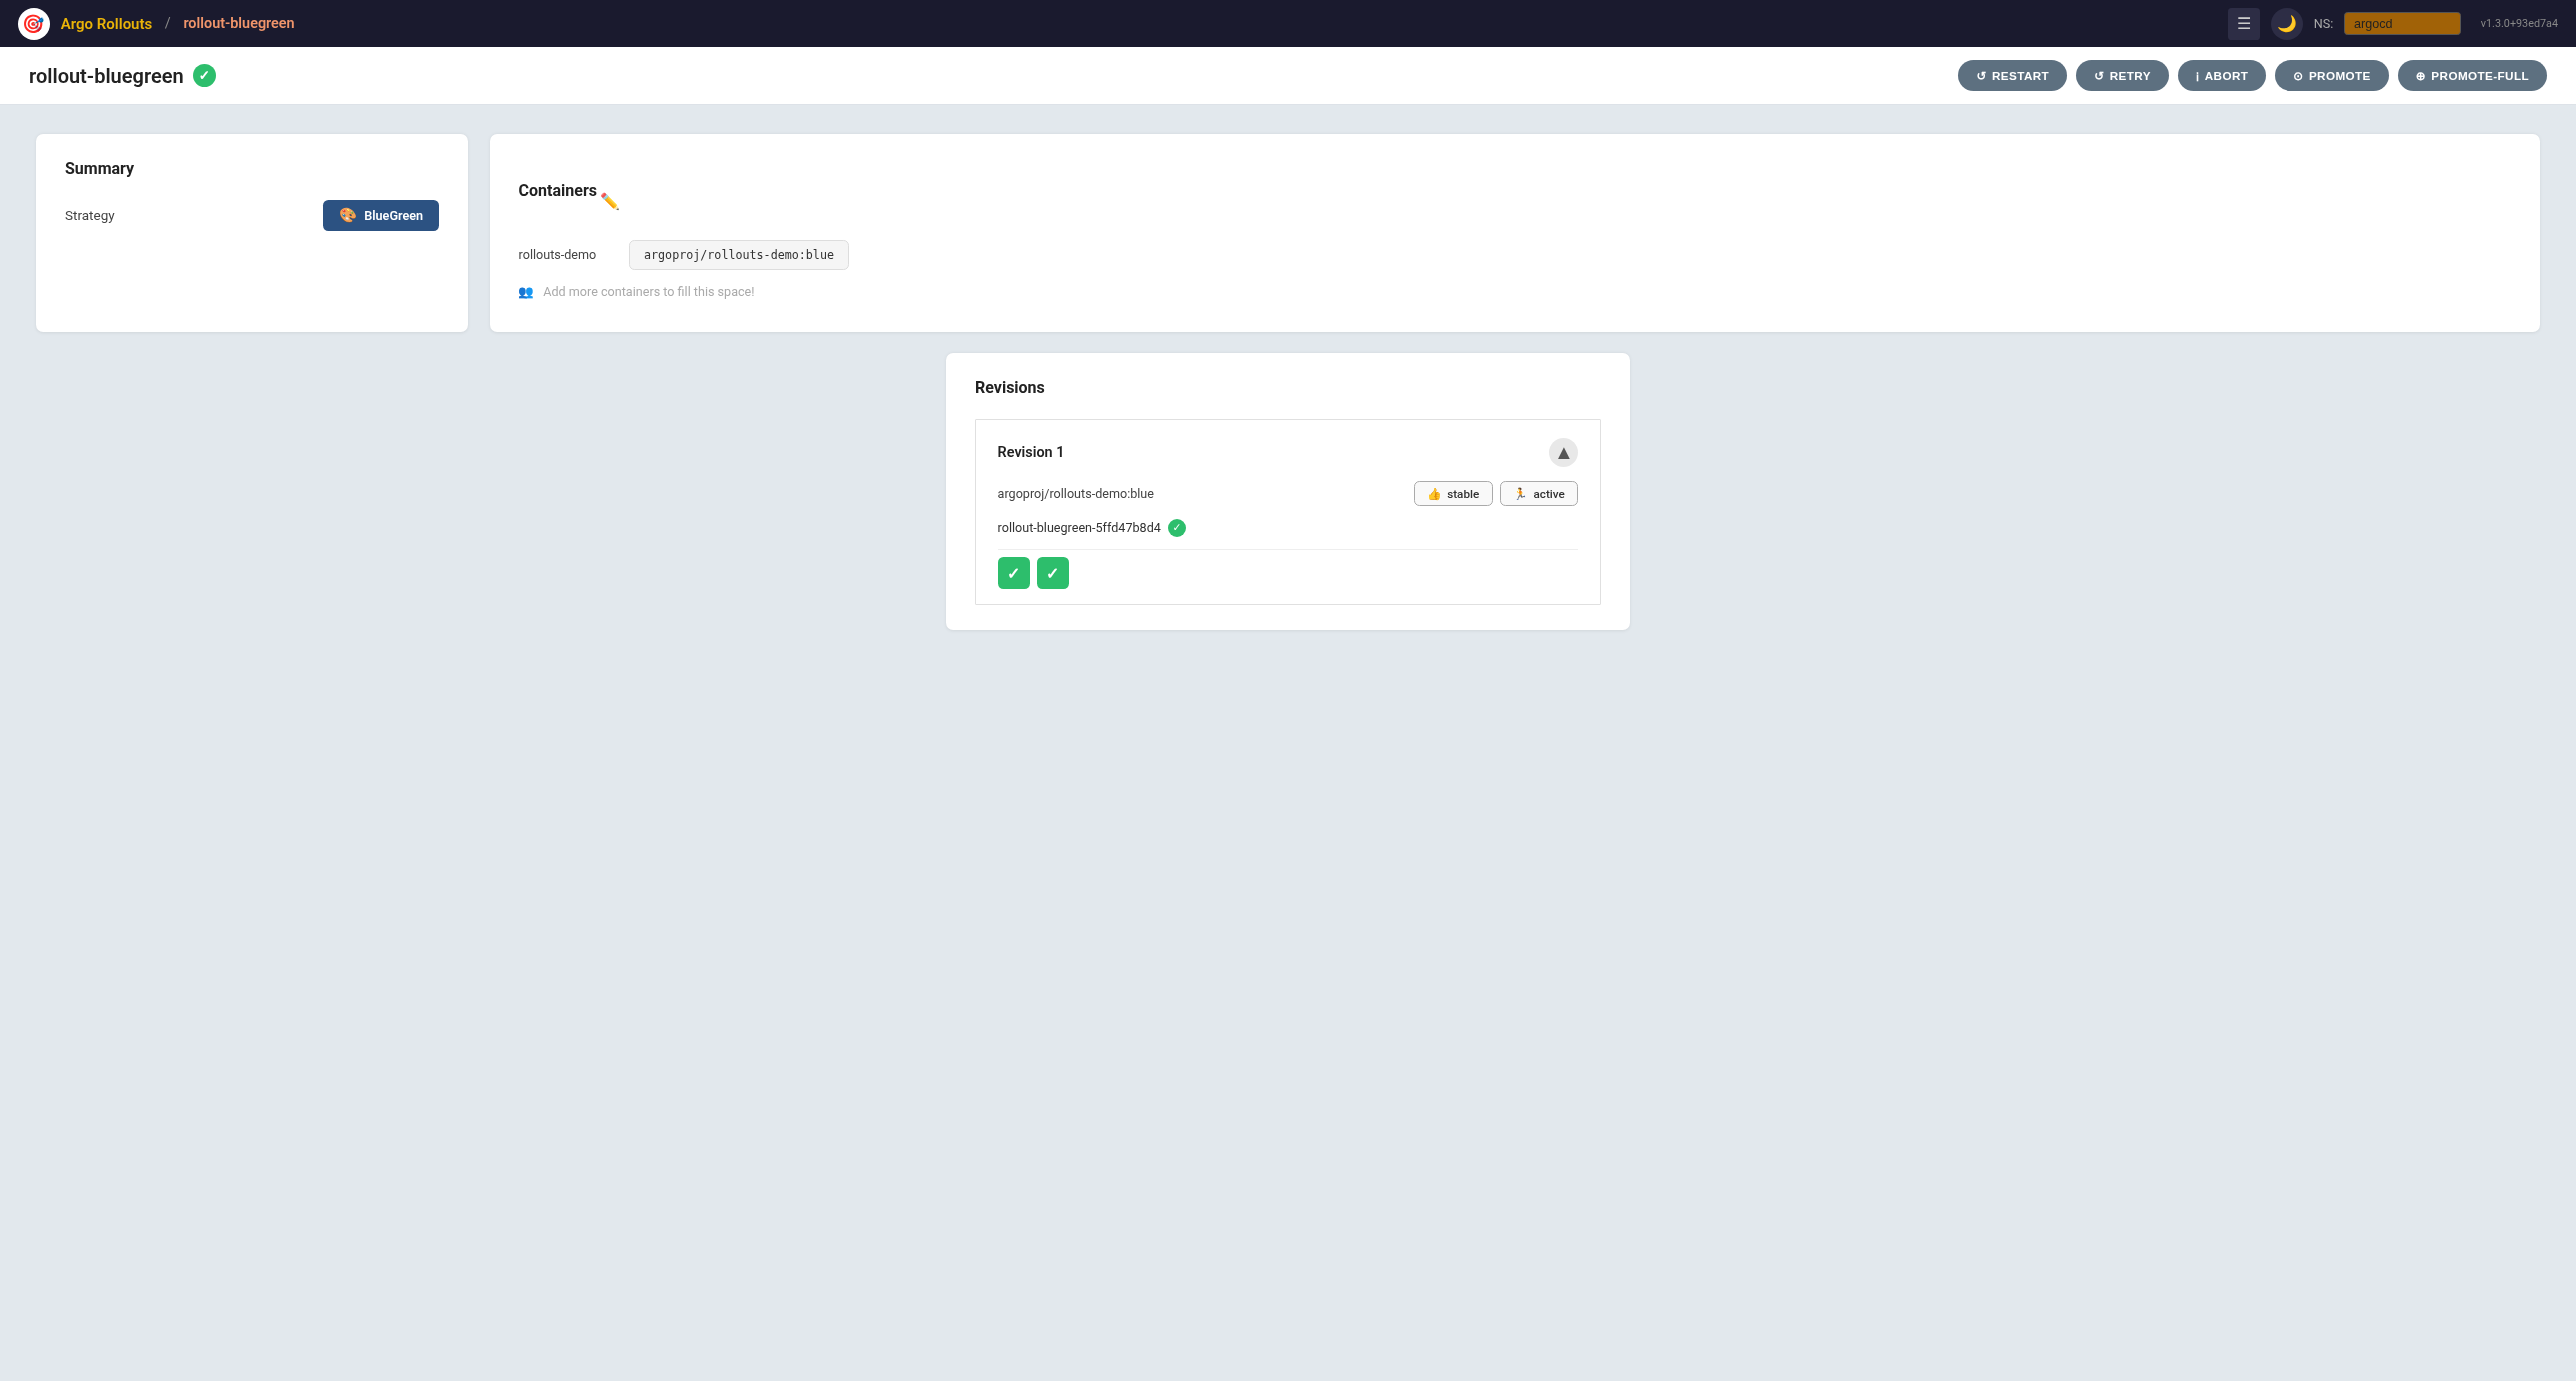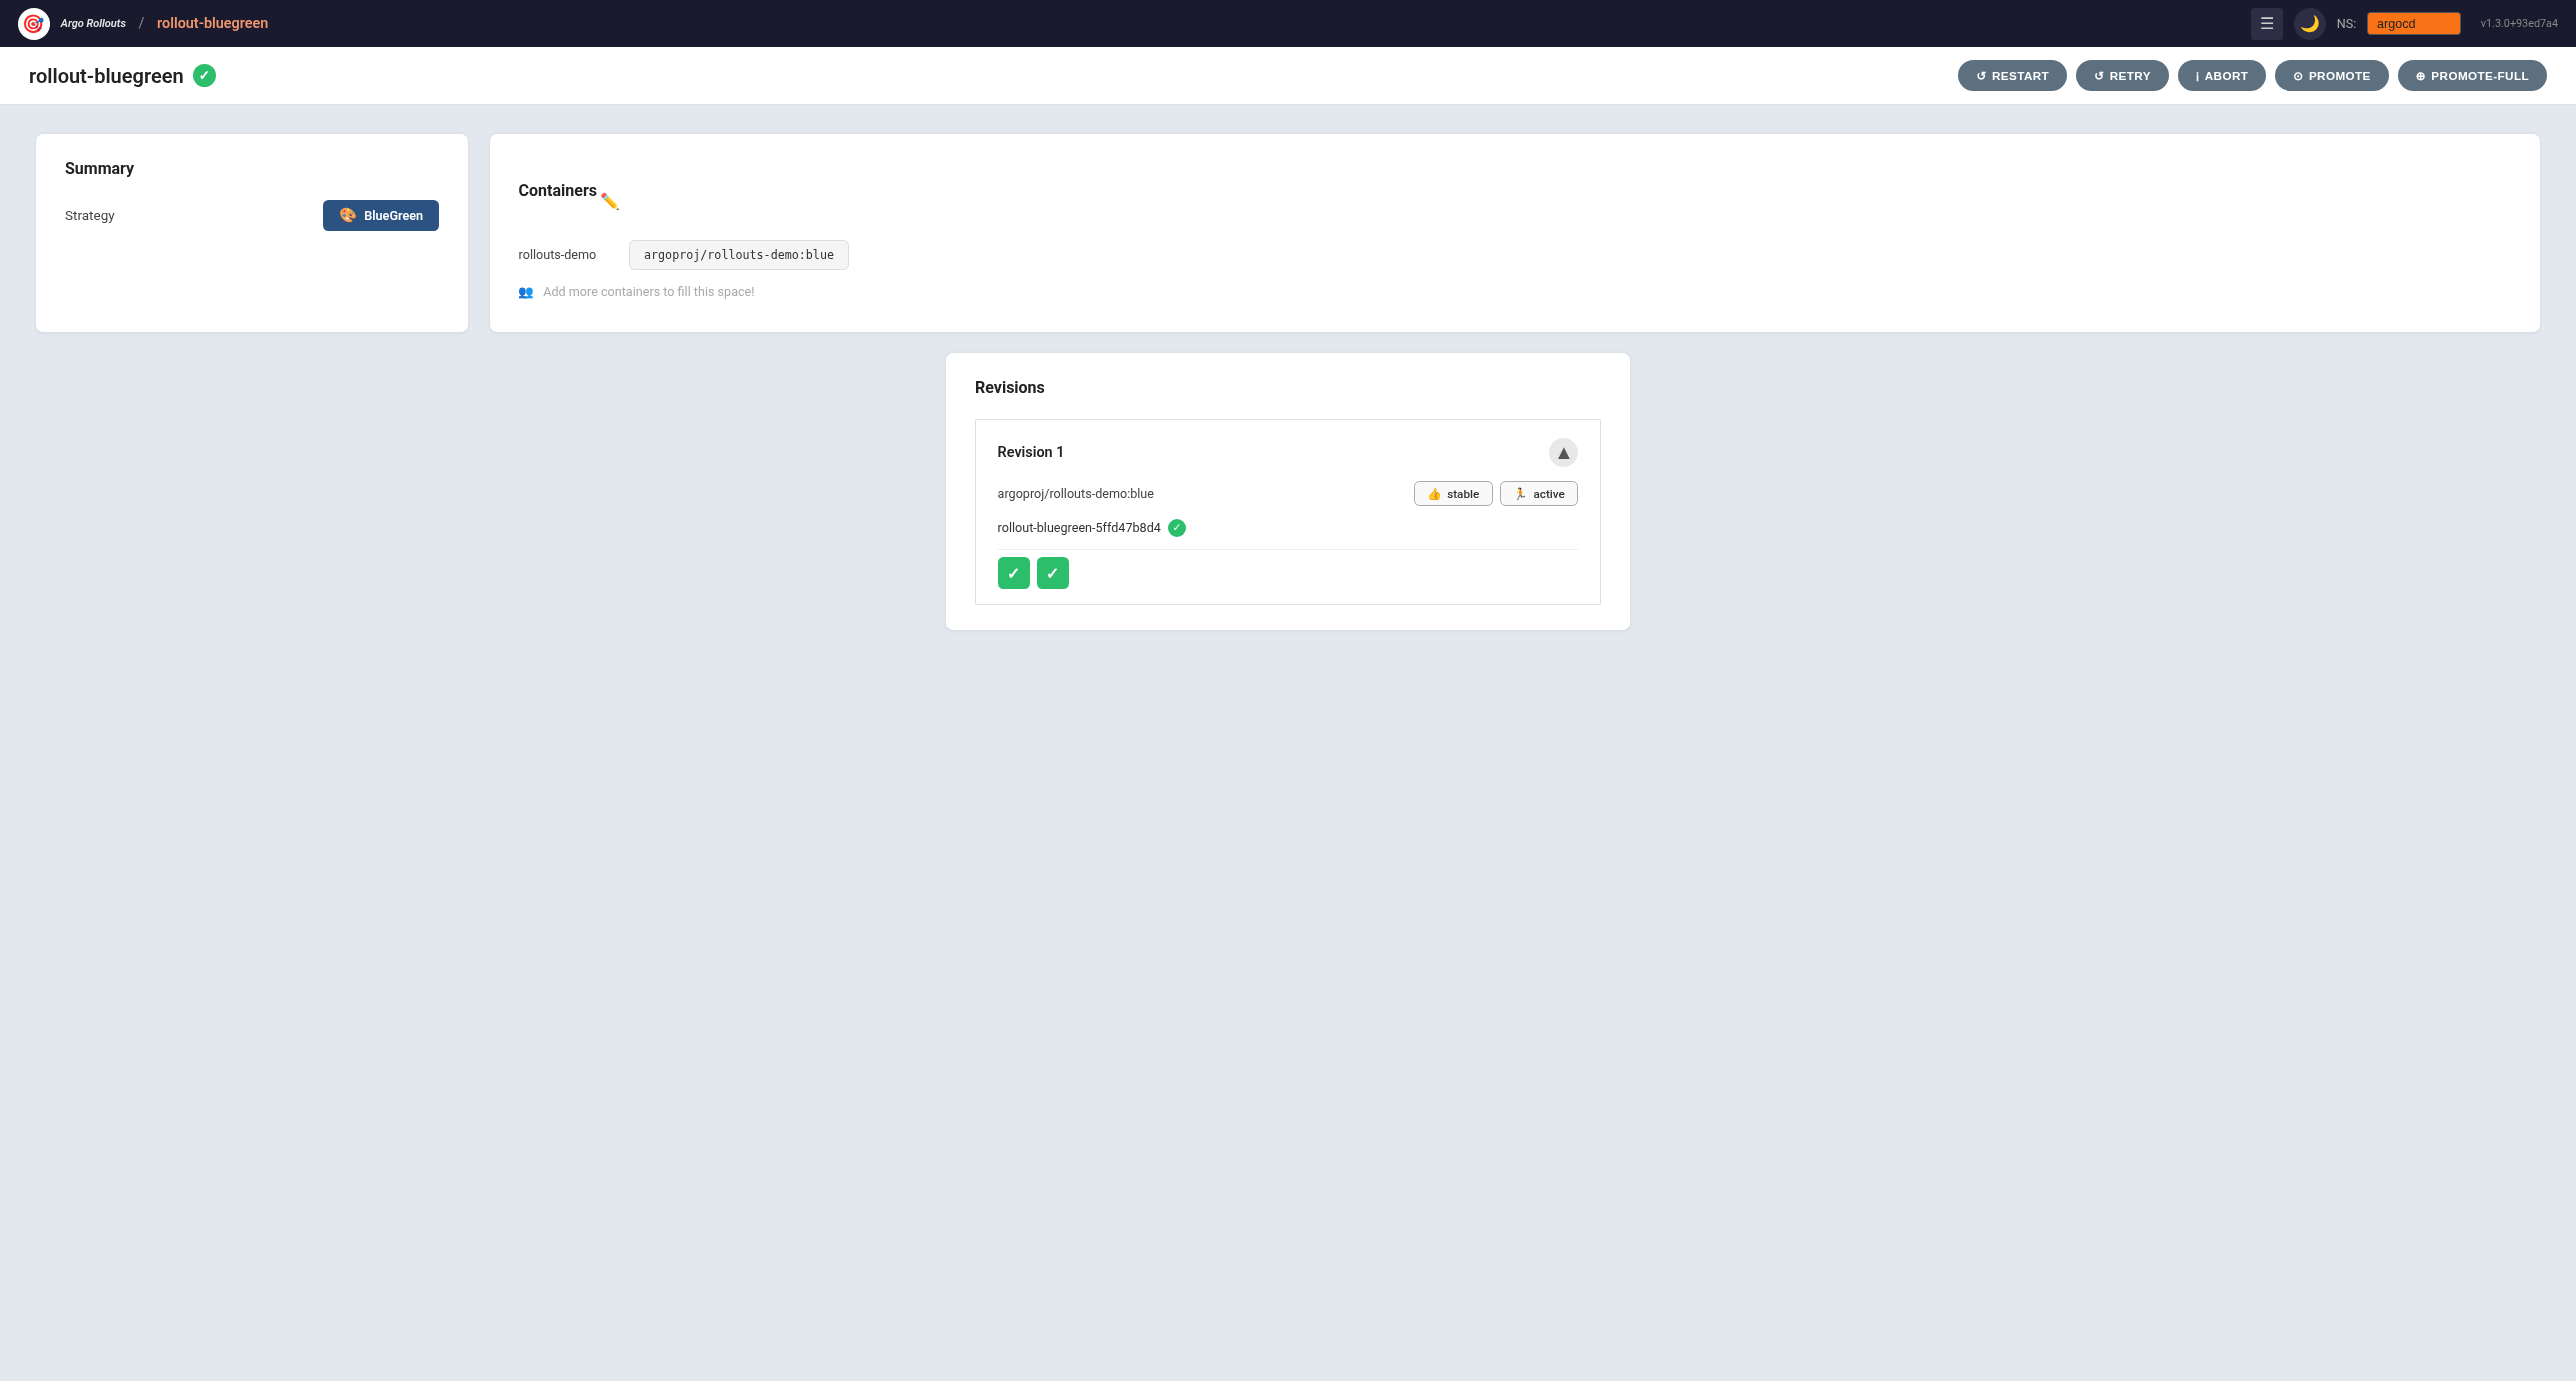--- a/index.html
+++ b/index.html
@@ -19,25 +19,24 @@
       height: 32px;
       border-radius: 50%;
       background: #fff;
       display: flex;
       align-items: center;
       justify-content: center;
       font-size: 18px;
       flex-shrink: 0;
     }
     .header-app-name {
-      color: #e5e5e5;
-      font-size: 11px;
+      color: #eab308;
+      font-size: 15px;
       font-weight: 600;
       text-decoration: none;
-      font-style: italic;
     }
     .header-sep {
       color: #888;
       font-size: 14.4px;
       margin: 0 1.8px;
     }
     .header-rollout-name {
       color: #f0956b;
       font-size: 14.4px;
       font-weight: 600;
@@ -67,27 +66,27 @@
       align-items: center;
       justify-content: center;
       cursor: pointer;
       font-size: 16px;
     }
     .header-ns-label {
       color: #aaa;
       font-size: 12.6px;
     }
     .header-ns-input {
-      background: #f97316;
+      background: #a16207;
       border: 0.9px solid #555;
       border-radius: 3.6px;
       color: #222;
       padding: 3.6px 9px;
       font-size: 12.6px;
-      width: 94px;
+      width: 117px;
       outline: none;
     }
     .header-version {
       color: #888;
       font-size: 10.8px;
       margin-left: 9px;
     }
 
     
     .subheader {

